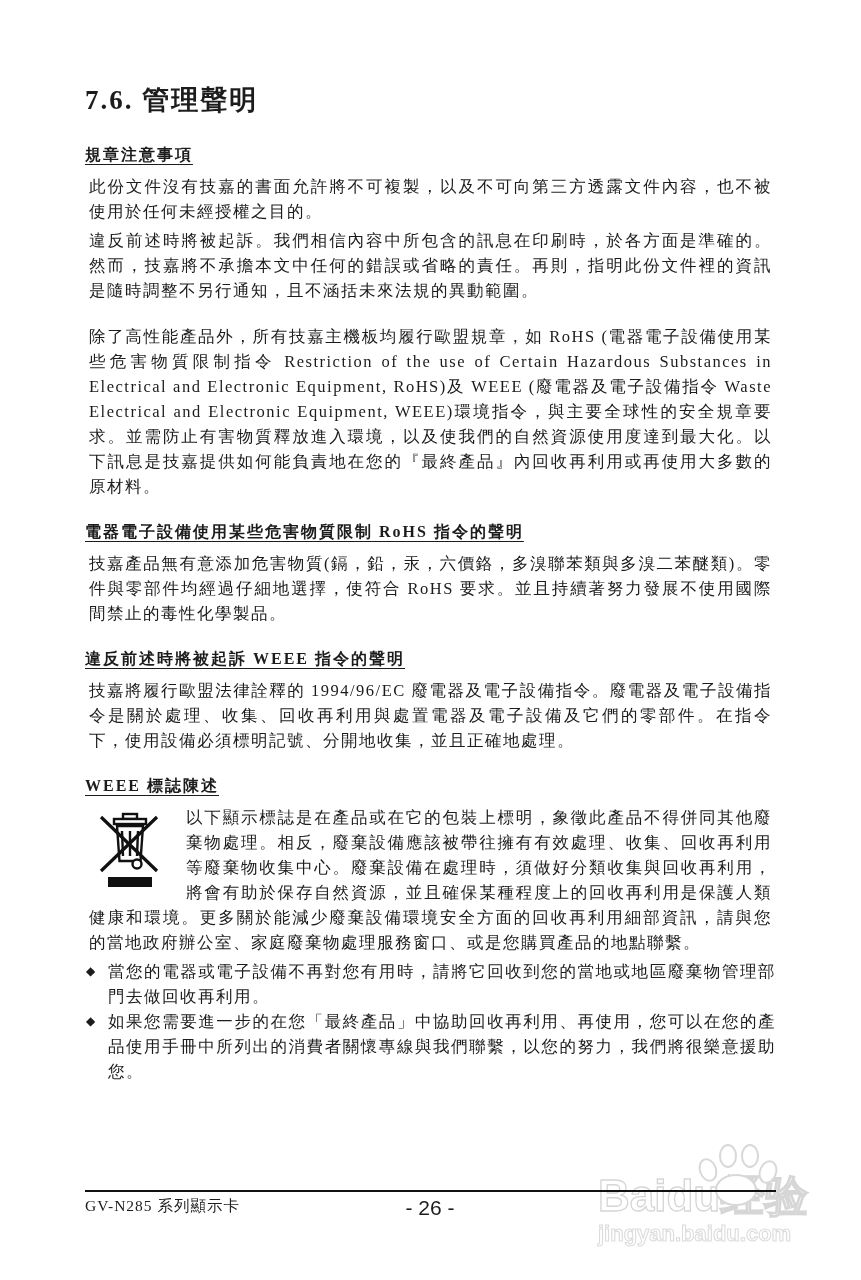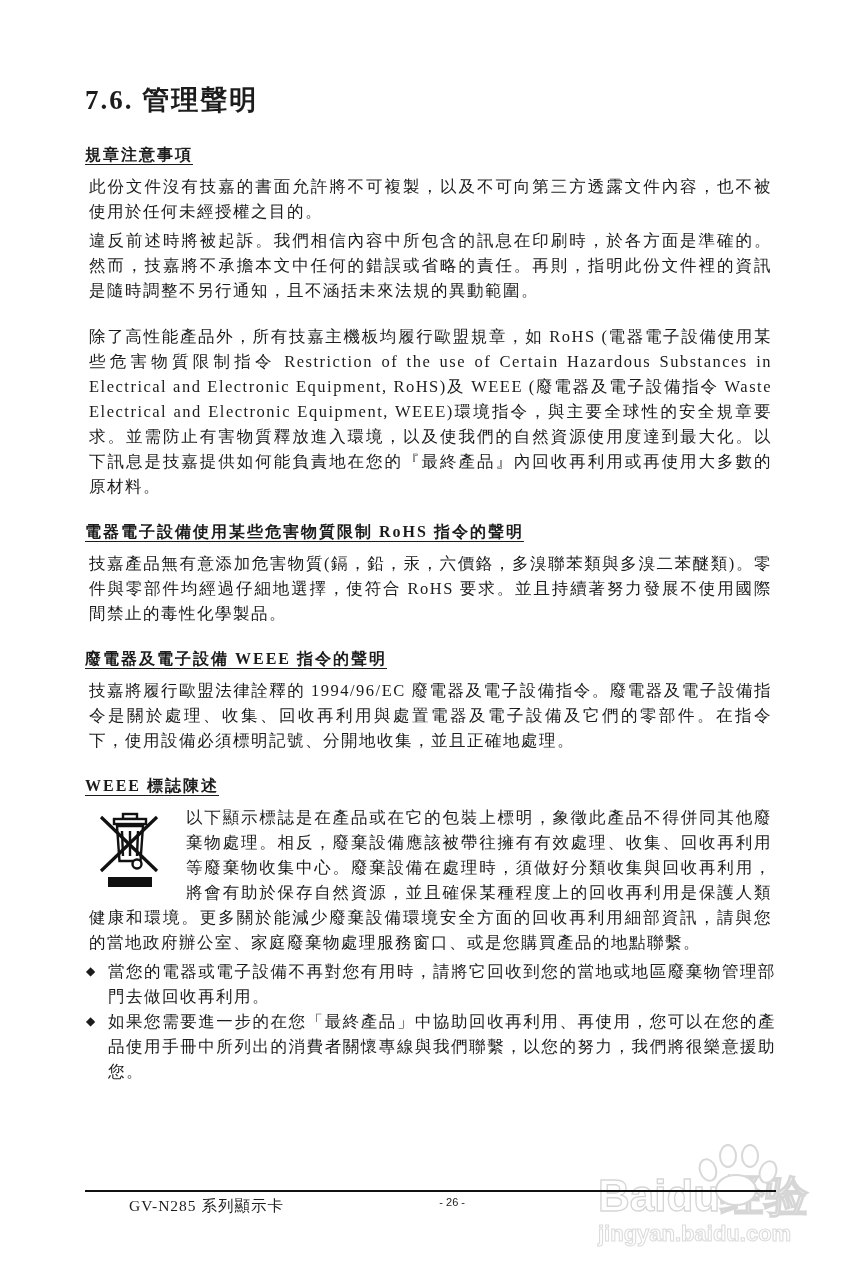--- a/index.html
+++ b/index.html
@@ -77,28 +77,27 @@
     width: 691px; height: 2px;
     background: #111;
     z-index: 3;
   }
   .footer-left {
     position: absolute;
     left: 85px; top: 1196px;
     font-size: 15.5px;
     letter-spacing: 1px;
     z-index: 3;
-    margin-left: 44px;
   }
   .footer-page {
     position: absolute;
     left: 395px; top: 1196px;
     width: 70px;
-    text-align: right;
-    font-size: 11px;
+    text-align: center;
+    font-size: 21px;
     z-index: 3;
     font-family: "Liberation Sans", "DejaVu Sans", sans-serif;
   }
 
   .watermark {
     position: absolute;
     left: 598px; top: 1148px;
     width: 260px;
     z-index: 1;
     text-align: left;
@@ -161,21 +160,21 @@
     <div class="section">
       <p class="para">除了高性能產品外，所有技嘉主機板均履行歐盟規章，如 RoHS (電器電子設備使用某些危害物質限制指令 Restriction of the use of Certain Hazardous Substances in Electrical and Electronic Equipment, RoHS)及 WEEE (廢電器及電子設備指令 Waste Electrical and Electronic Equipment, WEEE)環境指令，與主要全球性的安全規章要求。並需防止有害物質釋放進入環境，以及使我們的自然資源使用度達到最大化。以下訊息是技嘉提供如何能負責地在您的『最終產品』內回收再利用或再使用大多數的原材料。</p>
     </div>
 
     <div class="section">
       <h2 class="section-heading">電器電子設備使用某些危害物質限制 RoHS 指令的聲明</h2>
       <p class="para">技嘉產品無有意添加危害物質(鎘，鉛，汞，六價鉻，多溴聯苯類與多溴二苯醚類)。零件與零部件均經過仔細地選擇，使符合 RoHS 要求。並且持續著努力發展不使用國際間禁止的毒性化學製品。</p>
     </div>
 
     <div class="section">
-      <h2 class="section-heading">廢電器及電子設備 WEEE 指令的聲明</h2>
+      <h2 class="section-heading">違反前述時將被起訴 WEEE 指令的聲明</h2>
       <p class="para">技嘉將履行歐盟法律詮釋的 1994/96/EC 廢電器及電子設備指令。廢電器及電子設備指令是關於處理、收集、回收再利用與處置電器及電子設備及它們的零部件。在指令下，使用設備必須標明記號、分開地收集，並且正確地處理。</p>
     </div>
 
     <div class="section">
       <h2 class="section-heading">WEEE 標誌陳述</h2>
       <div>
         <span class="weee-mark-figure">
           <svg width="62" height="84" viewBox="0 0 62 84" fill="none" stroke="#111" stroke-width="2.4">
             <rect x="25" y="5" width="14" height="5" fill="#fff"></rect>
             <rect x="16" y="10" width="32" height="5" fill="#fff"></rect>

